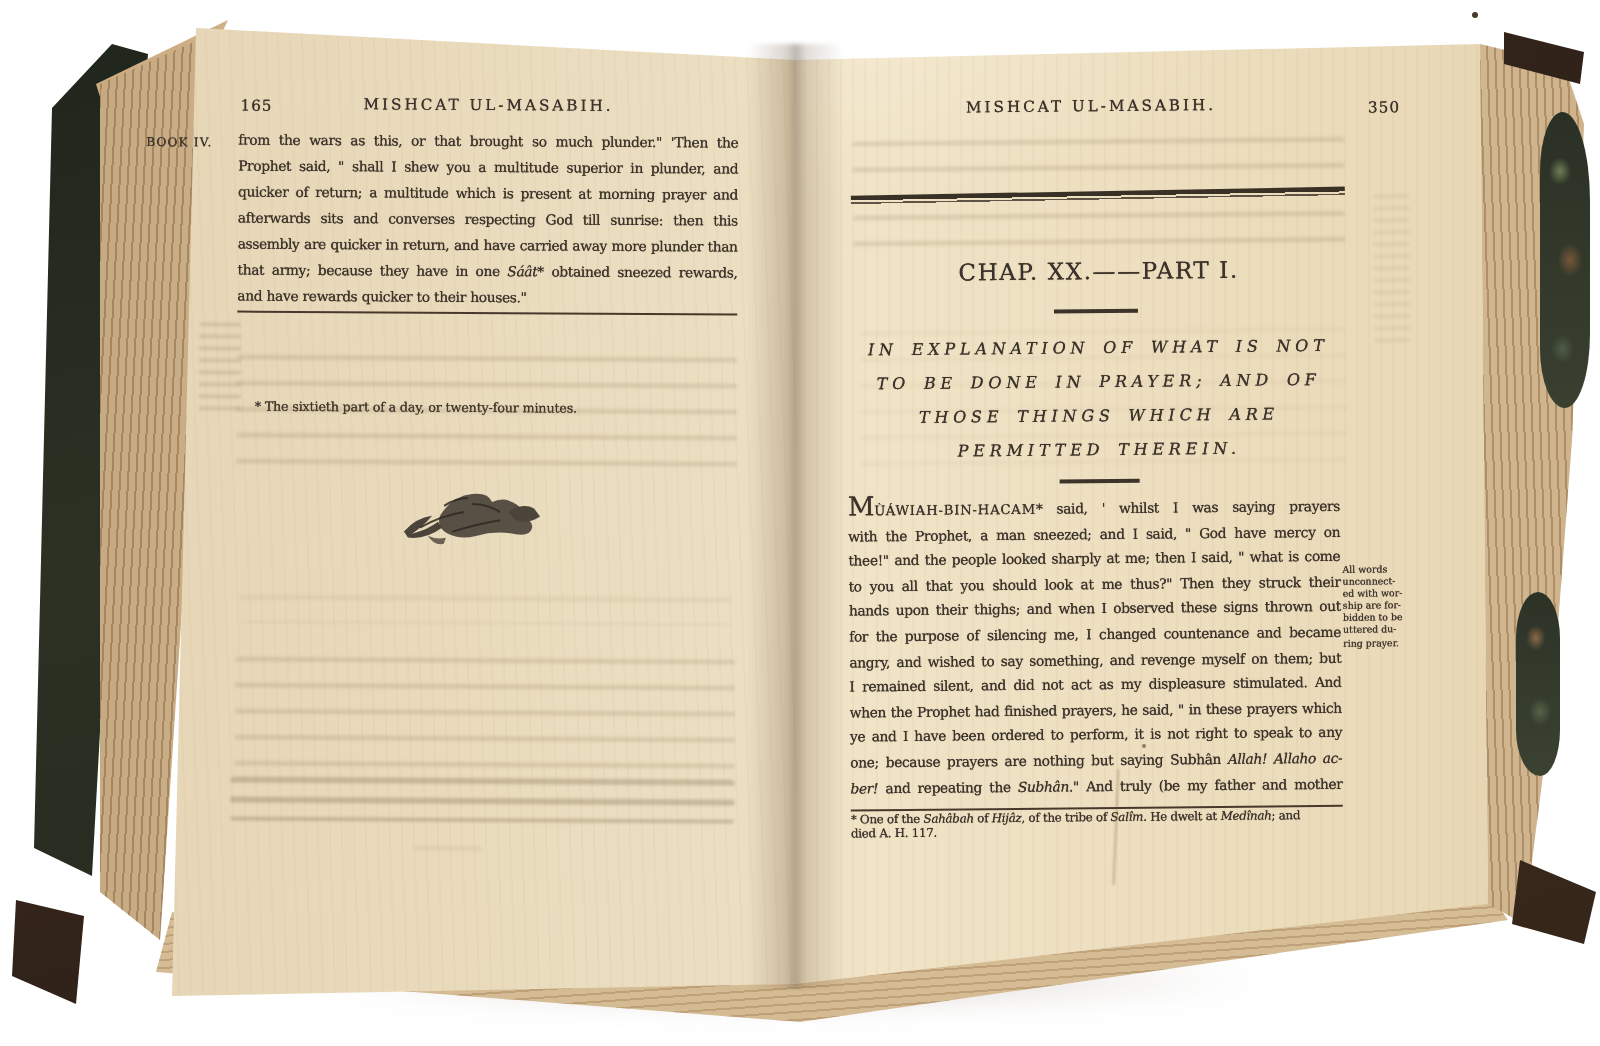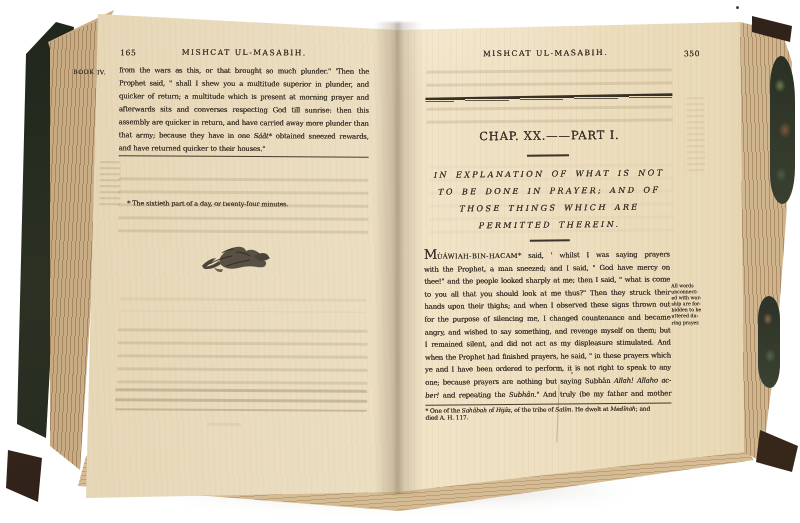--- a/index.html
+++ b/index.html
@@ -139,21 +139,21 @@
     <div class="tl pagenum" style="left:119px;top:50px;">165</div>
     <div class="tl runtitle" style="left:118px;top:49px;width:250px;">MISHCAT UL-MASABIH.</div>
     <div class="tl booklabel" style="left:72px;top:70px;">BOOK IV.</div>
     <div class="tl body" style="left:118px;top:66px;width:250px;">
         <div class="j"><span>from the wars as this, or that brought so much plunder."  'Then the</span></div>
         <div class="j"><span>Prophet said, " shall I shew you a multitude superior in plunder, and</span></div>
         <div class="j"><span>quicker of return; a multitude which is present at morning prayer and</span></div>
         <div class="j"><span>afterwards sits and converses respecting God till sunrise: then this</span></div>
         <div class="j"><span>assembly are quicker in return, and have carried away more plunder than</span></div>
         <div class="j"><span>that army; because they have in one </span><i>Sáât</i><span>* obtained sneezed rewards,</span></div>
-        <div><span>and have returned quicker to their houses."</span></div>
+        <div><span>and have rewards quicker to their houses."</span></div>
       </div>
     <div class="rule" style="left:118px;top:157px;width:250px;"></div>
     <div class="tl fn" style="left:127px;top:161px;margin-top:40px;">* The sixtieth part of a day, or twenty-four minutes.</div>
 
     <svg class="ornament" width="78" height="30" viewBox="0 0 78 30">
       <g fill="#4b443a">
         <path d="M6 22 q6 -7 14 -8 q-4 5 -10 9 q8 -2 13 -6 l2 3 q-8 6 -17 5 z"></path>
         <path d="M24 14 q6 -10 16 -11 q8 -1 10 4 q6 -3 12 1 q5 3 3 7 q6 1 5 5 q-1 4 -8 3 q-10 -2 -20 1 q-8 2 -14 -1 q-6 -3 -4 -9 z" opacity=".92"></path>
         <path d="M58 12 q7 -5 13 -2 l3 4 q-6 4 -12 2 z"></path>
         <path d="M18 24 q4 2 9 1 l-1 3 q-5 1 -8 -4 z" opacity=".8"></path>

